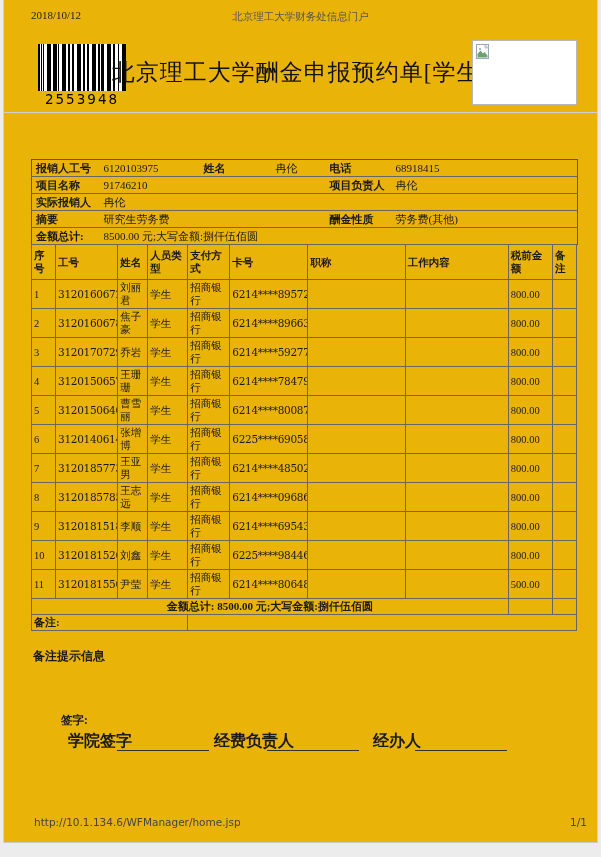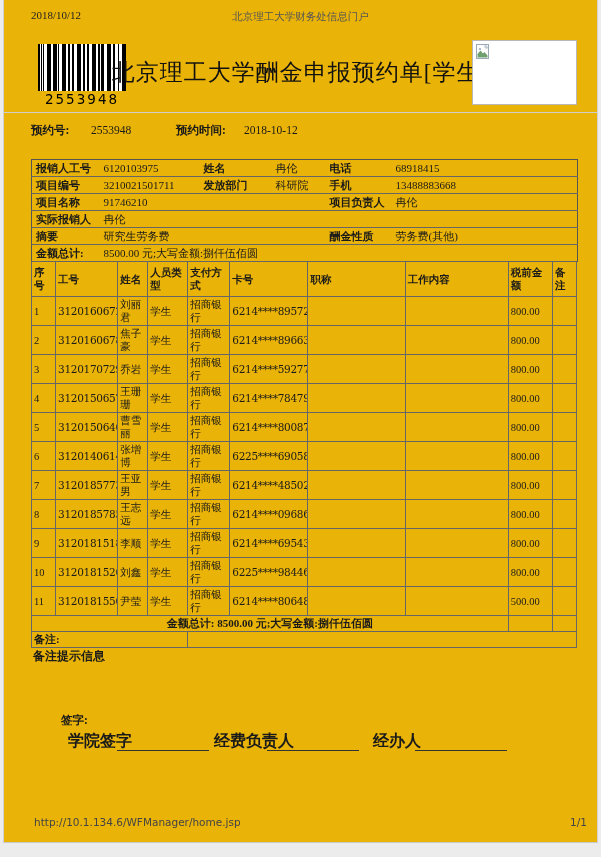--- a/index.html
+++ b/index.html
@@ -99,51 +99,40 @@
     <svg width="14" height="16" viewBox="0 0 14 16">
       <rect x="0.5" y="0.5" width="12" height="14" fill="#fdfdfd" stroke="#9aa8b8"></rect>
       <path d="M9 0.5 L12.5 4 L9 4 Z" fill="#dfe6ee" stroke="#9aa8b8" stroke-width="0.6"></path>
       <path d="M1.5 10 L4.5 6.5 L7 9.5 L8.5 8 L11.5 11.5 L11.5 13.5 L1.5 13.5 Z" fill="#6fa070"></path>
       <circle cx="4" cy="5" r="1" fill="#8aa0c0"></circle>
     </svg>
   </div>
 
   <div class="separator"></div>
 
-  <div class="resv-row">
-    <span class="lbl lbl1">预约号:</span><span class="val1">2553948</span><span class="lbl lbl2">预约时间:</span><span>2018-10-12</span>
-  </div>
 
   <div class="tables">
 
     <table class="info-table">
       <colgroup>
           <col style="width:68px">
           <col style="width:100px">
           <col style="width:72px">
           <col style="width:54px">
           <col style="width:66px">
           <col style="width:186px">
         </colgroup>
       <tbody>
           <tr>
         <td class="lbl">报销人工号</td>
             <td>6120103975</td>
         <td class="lbl">姓名</td>
             <td>冉伦</td>
         <td class="lbl">电话</td>
             <td>68918415</td>
-      </tr>
-      <tr>
-        <td class="lbl">项目编号</td>
-            <td>3210021501711</td>
-        <td class="lbl">发放部门</td>
-            <td>科研院</td>
-        <td class="lbl">手机</td>
-            <td>13488883668</td>
       </tr>
       <tr>
         <td class="lbl">项目名称</td>
             <td colspan="3">91746210</td>
         <td class="lbl">项目负责人</td>
             <td>冉伦</td>
       </tr>
       <tr>
         <td class="lbl">实际报销人</td>
             <td colspan="5">冉伦</td>

